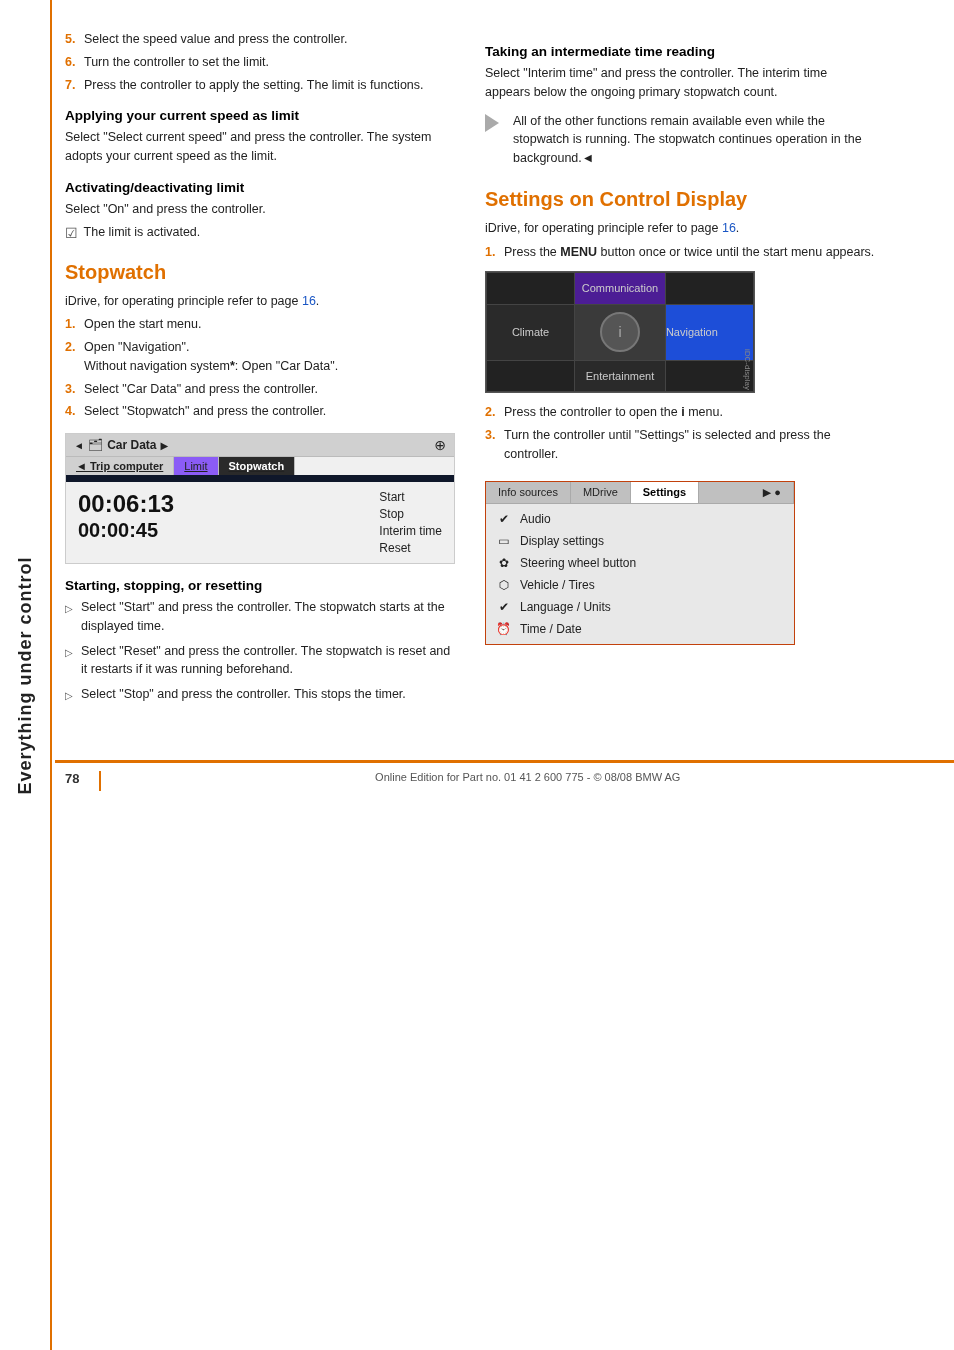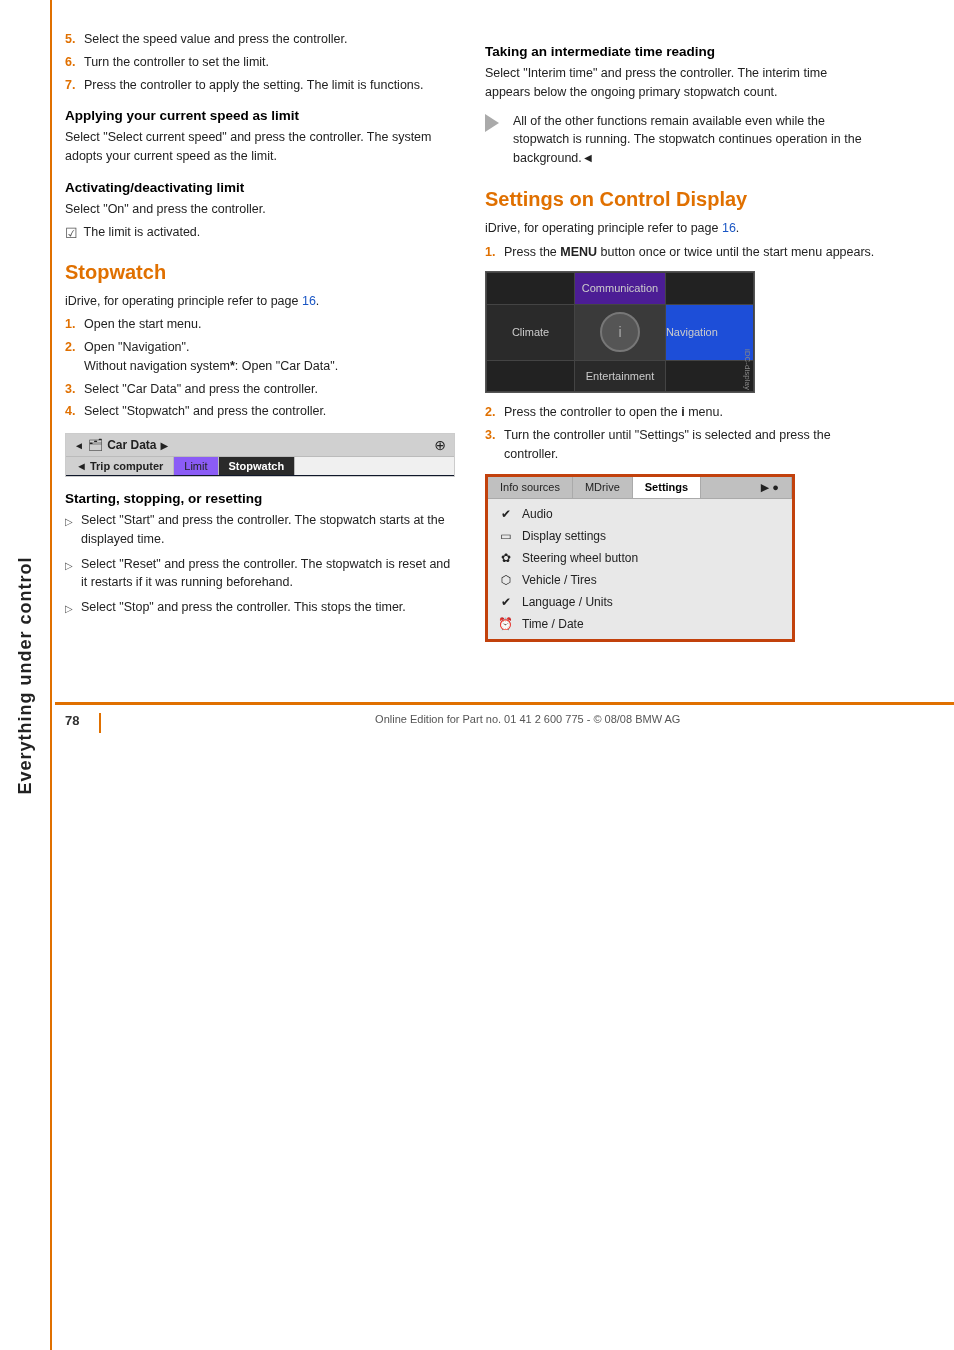--- a/index.html
+++ b/index.html
@@ -161,21 +161,22 @@
       display: flex;
       justify-content: space-between;
       align-items: center;
       background: #d0d0d0;
       padding: 3px 8px;
       border-bottom: 1px solid #bbb;
     }
 
     .car-data-tabs {
       display: flex;
-      border-bottom: 1px solid #0f172a;
+      border-bottom: 7px solid #0f172a;
+      text-decoration: underline;
     }
 
     .car-data-tab {
       padding: 3px 10px;
       font-size: 12px;
       border-right: 1px solid #bbb;
       background: #8b5cf6;
       cursor: pointer;
     }
 
@@ -216,22 +217,22 @@
     .car-data-actions {
       padding: 8px 12px;
       display: flex;
       flex-direction: column;
       gap: 3px;
       font-size: 12px;
     }
 
     
     .settings-menu-box {
-      border: 3px solid #c2410c;
-      margin: 10px 0;
+      border: 1px solid #c2410c;
+      margin: 17px 0;
       background: #e8e8e8;
       font-size: 12px;
       width: 310px;
     }
 
     .settings-tabs {
       display: flex;
       background: #c0c0c0;
       border-bottom: 1px solid #aaa;
     }
@@ -382,20 +383,32 @@
           <span>🗂</span>
           <span style="font-size:12px;font-weight:bold;">Car Data</span>
           <span style="font-size:10px;">▶</span>
         </span>
         <span style="font-size:14px;">⊕</span>
       </div>
       <div class="car-data-tabs">
         <div class="car-data-tab arrow-left" style="font-size:11px;">◄ Trip computer</div>
         <div class="car-data-tab" style="font-size:11px;">Limit</div>
         <div class="car-data-tab active" style="font-size:11px;">Stopwatch</div>
+      </div>
+      <div class="car-data-body">
+        <div class="car-data-times">
+          <div class="car-data-time-main">00:06:13</div>
+          <div class="car-data-time-sub">00:00:45</div>
+        </div>
+        <div class="car-data-actions">
+          <span>Start</span>
+          <span>Stop</span>
+          <span>Interim time</span>
+          <span>Reset</span>
+        </div>
       </div>
     </div>
 
     <div class="section-heading">Starting, stopping, or resetting</div>
     <ul class="bullet-list">
       <li>
         <span class="bullet-arrow">▷</span>
         <span>Select "Start" and press the controller. The stopwatch starts at the displayed time.</span>
       </li>
       <li>

